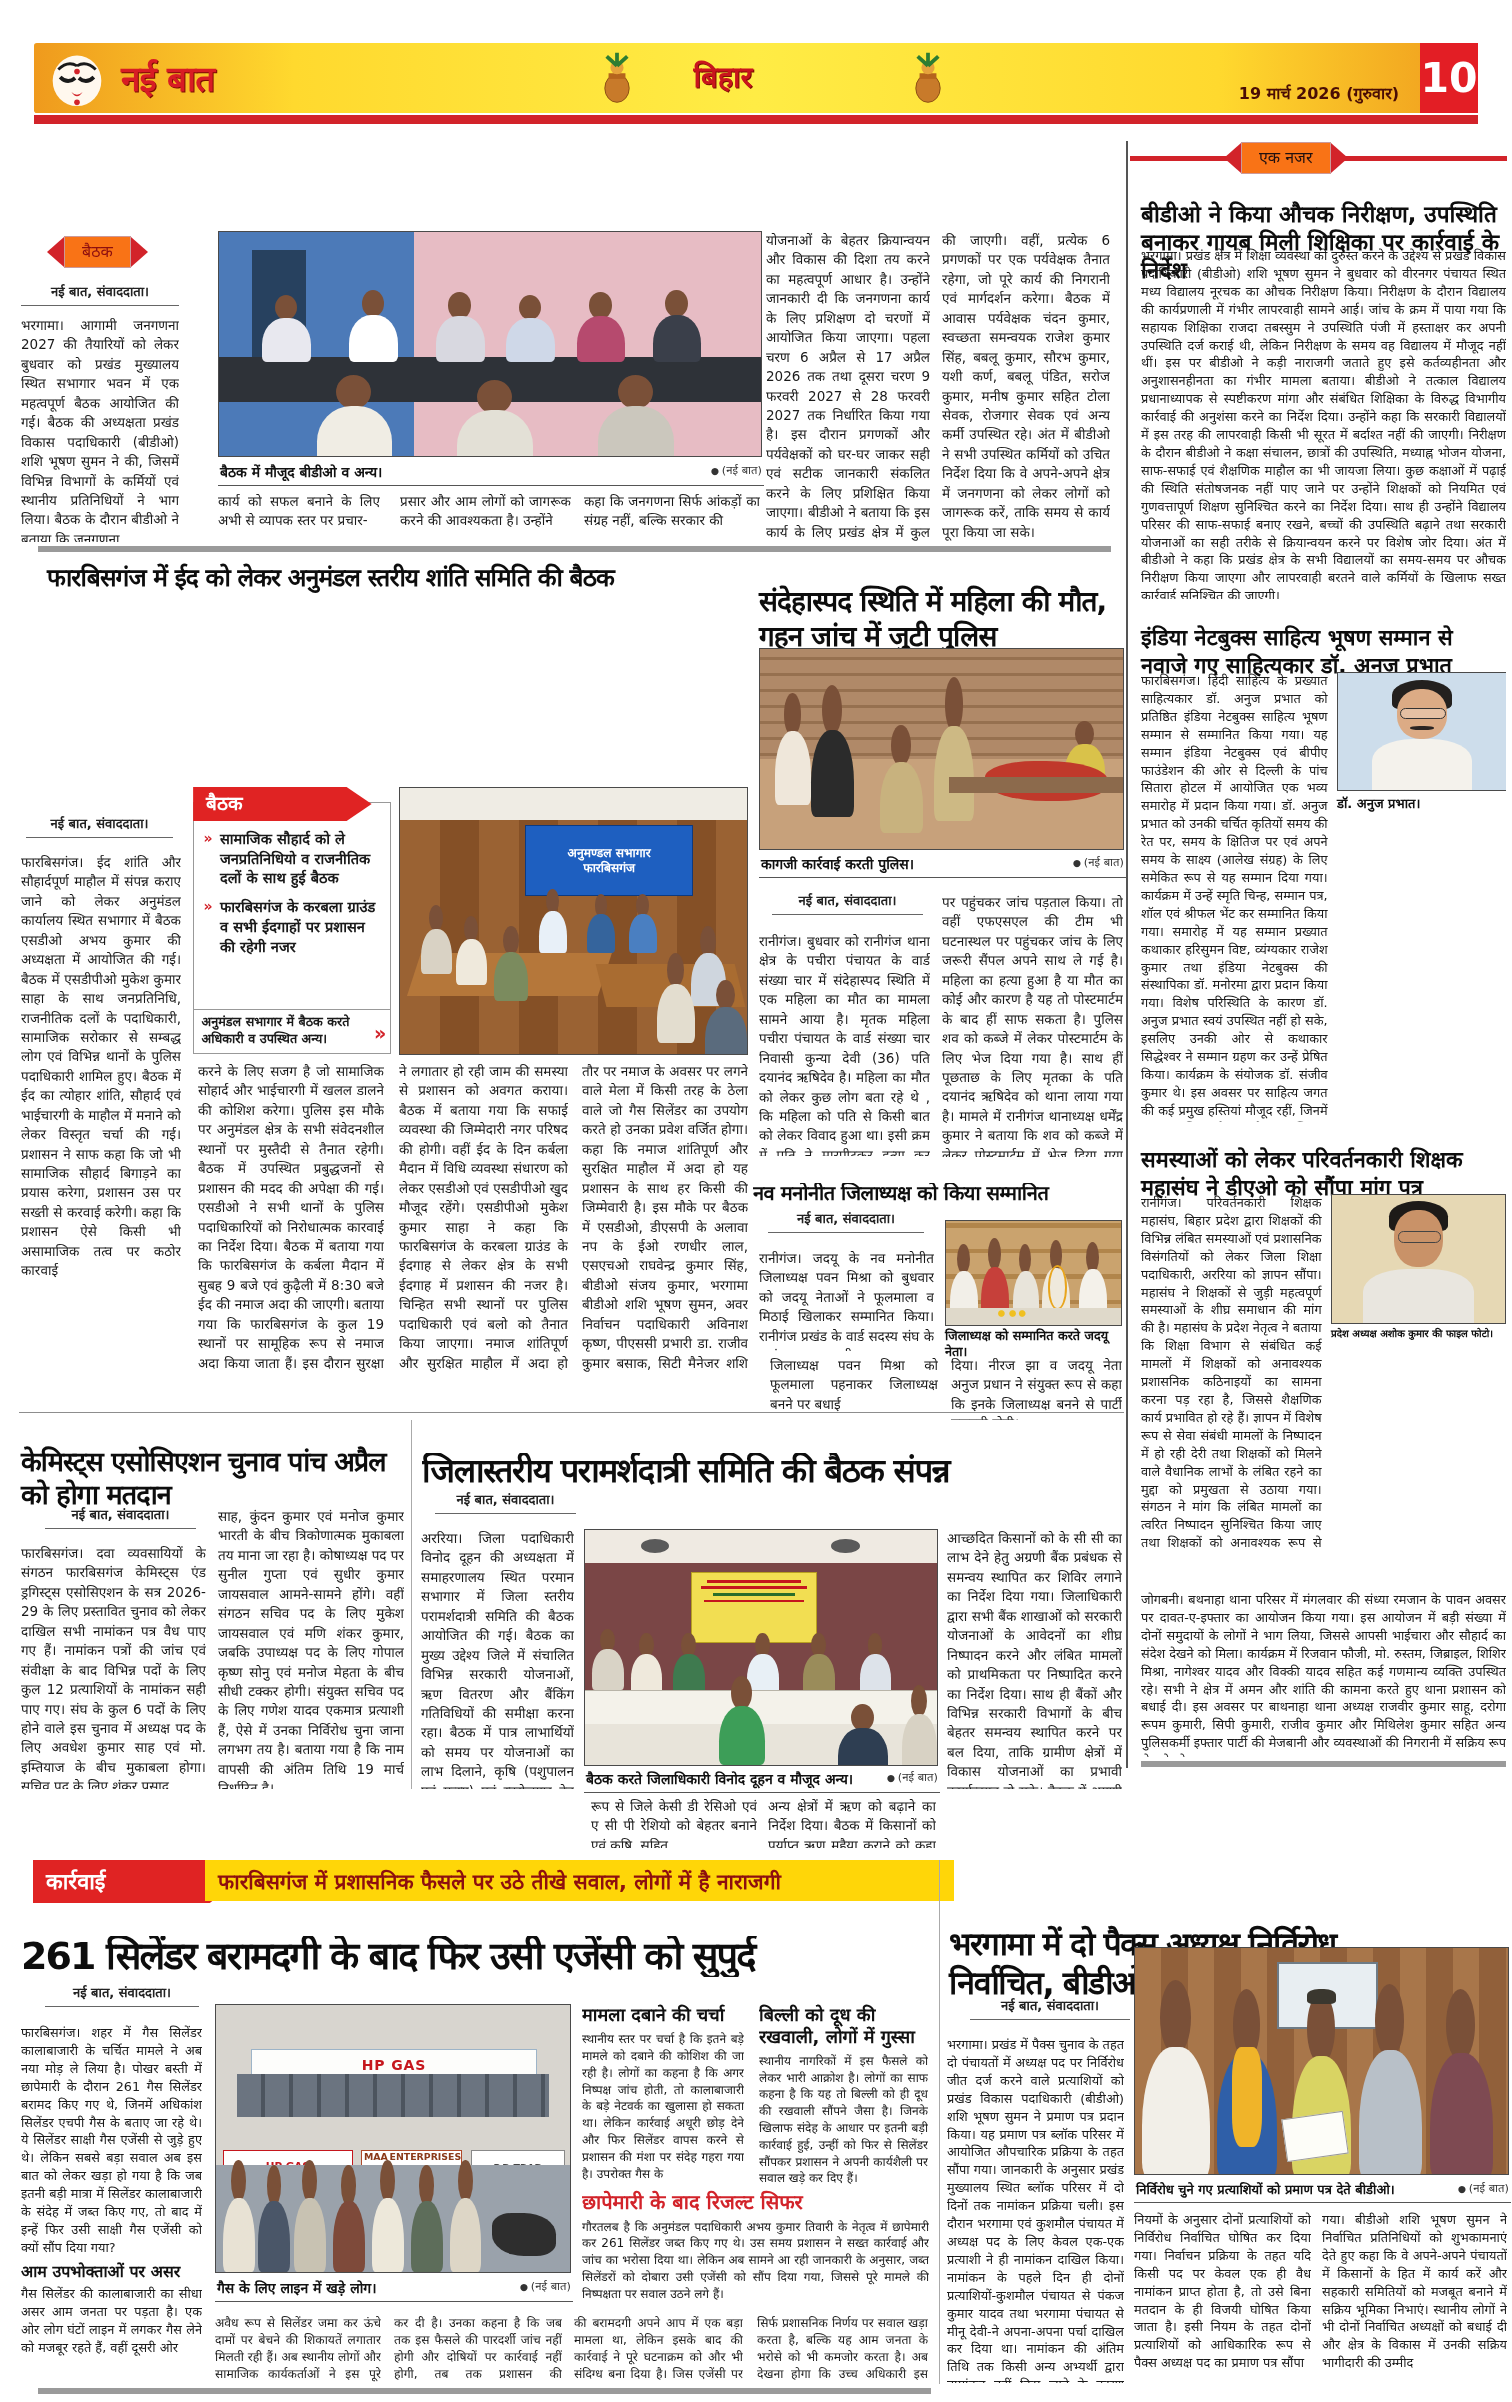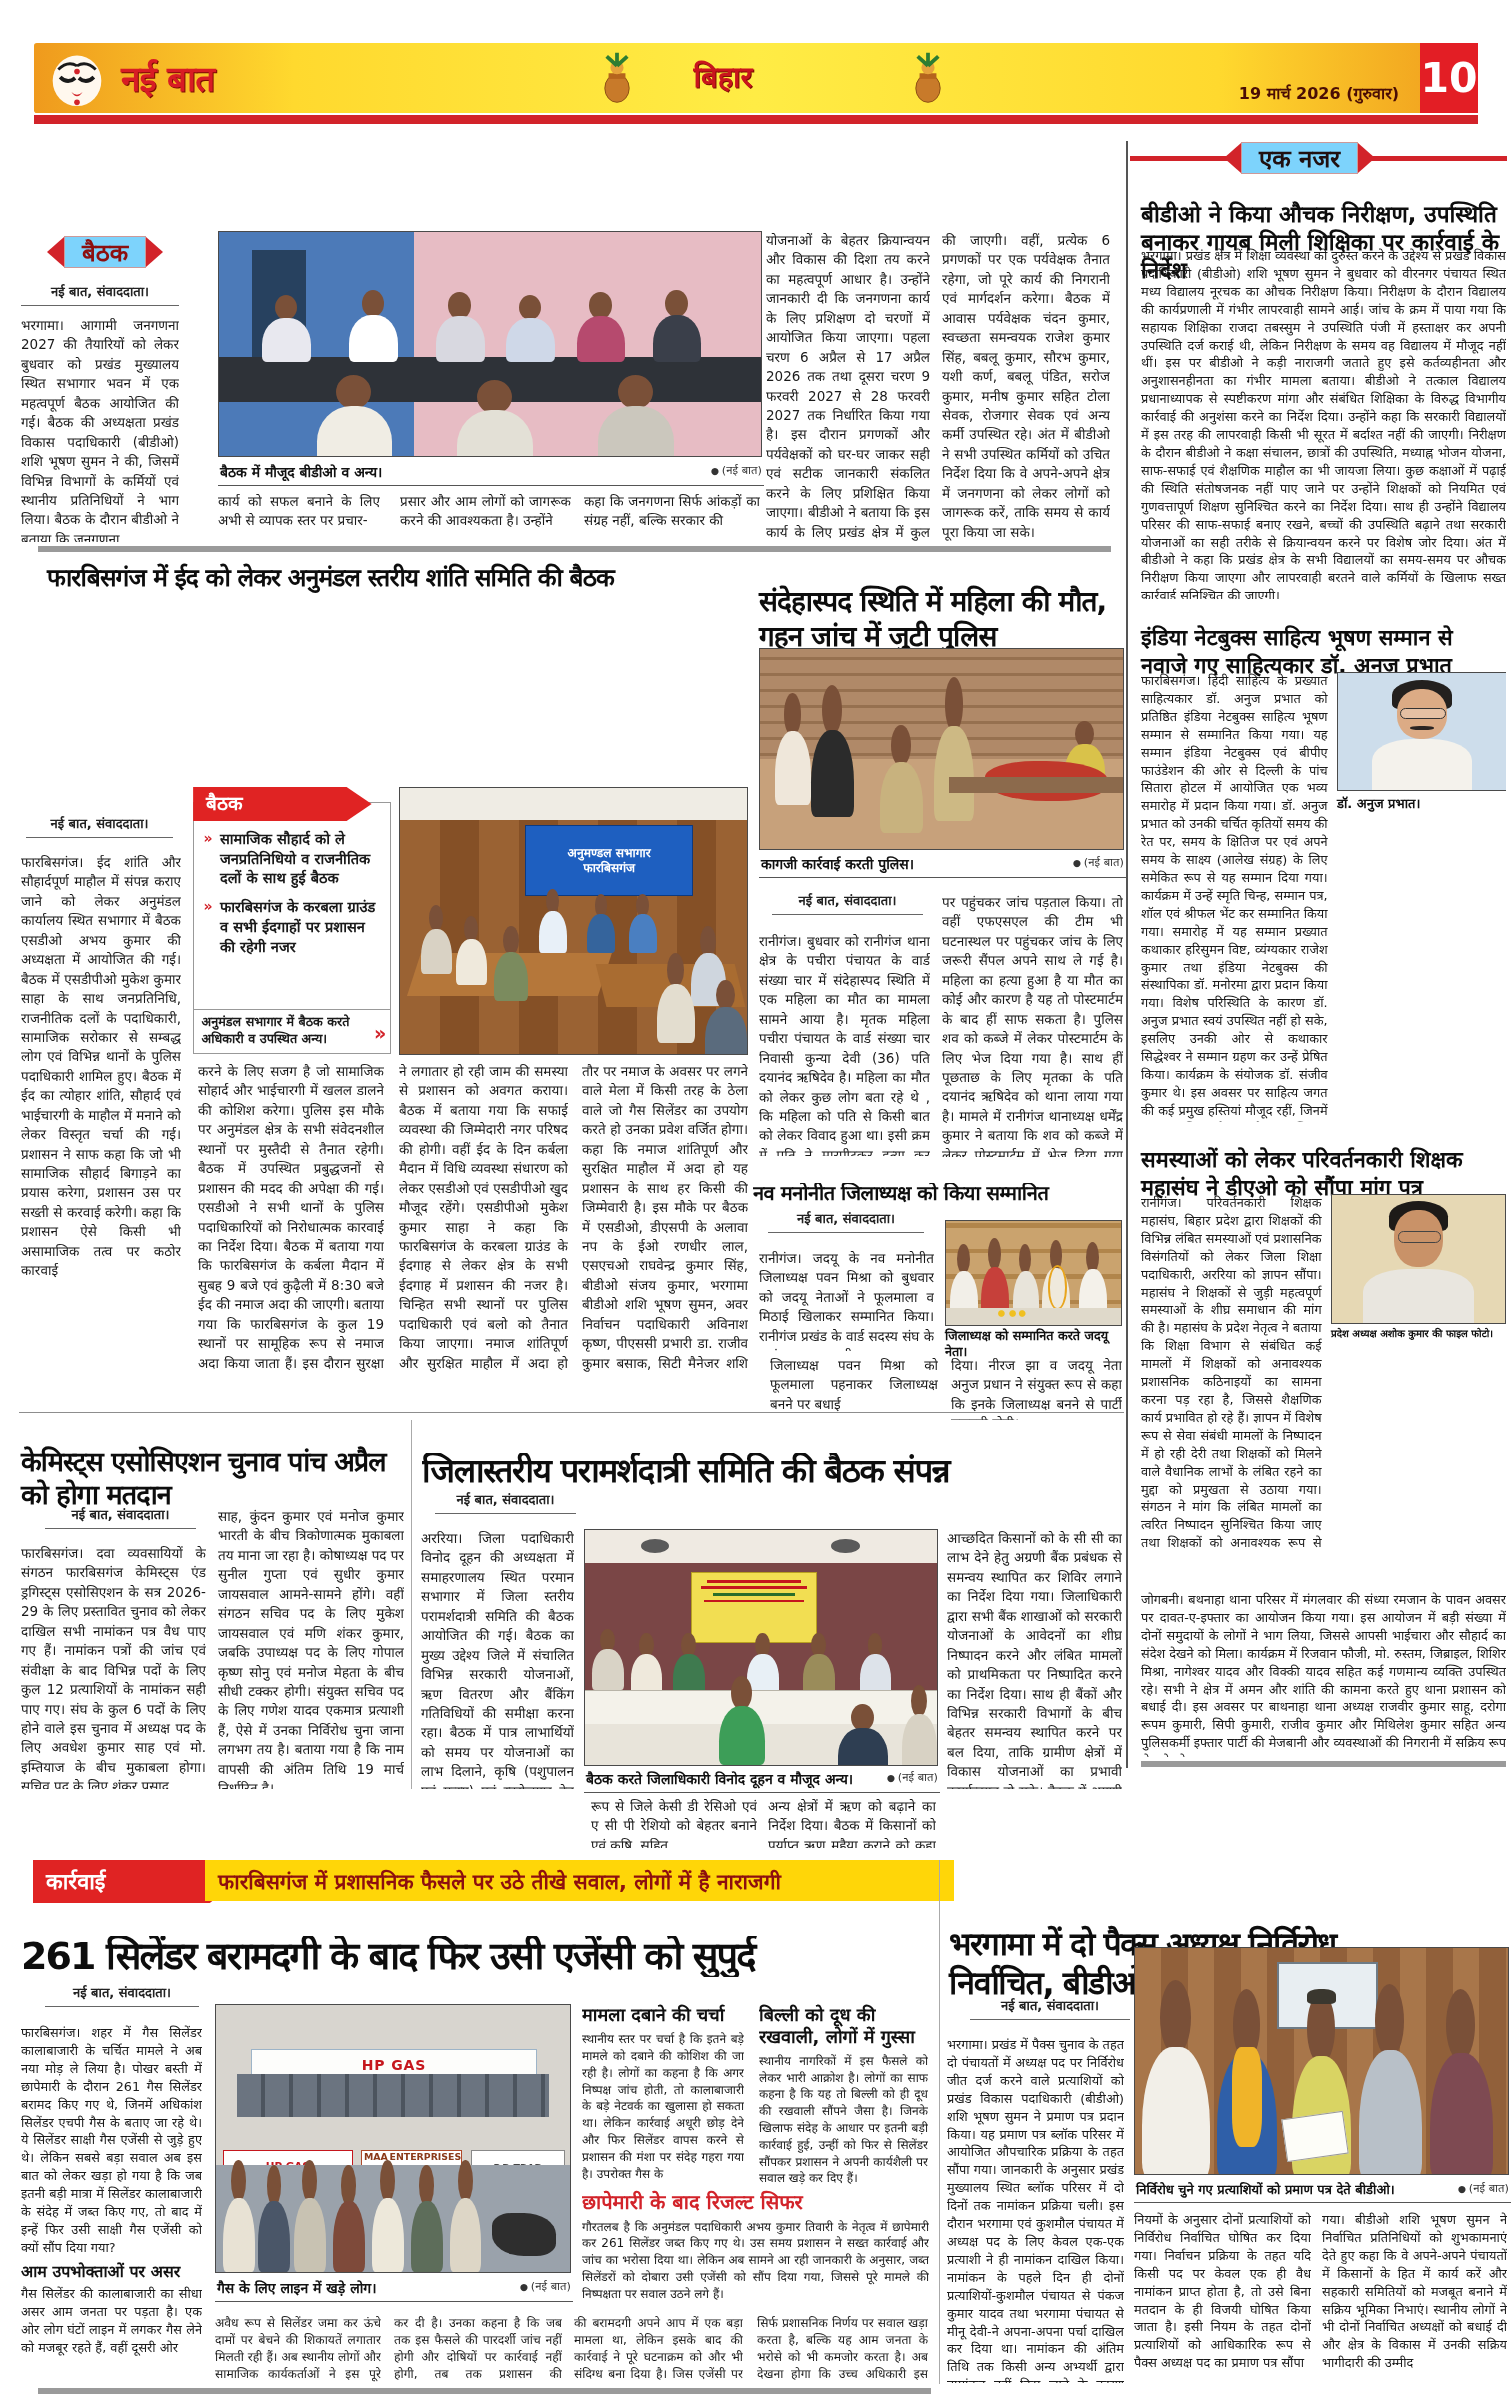--- a/index.html
+++ b/index.html
@@ -34,21 +34,21 @@
   .credit{font-size:11.3px;color:#333;white-space:nowrap;}
   .credit .dot::before{content:"● ";font-size:9.4px;}
   .grayrule{background:#9a9a9a;}
   .thinline{background:#8d8d8d;}
 
   
   .badge-y{display:flex;align-items:center;height:30px;}
   .badge-y .tri{width:0;height:0;border-top:15px solid transparent;border-bottom:15px solid transparent;}
   .badge-y .tri.l{border-right:17px solid #d2232a;}
   .badge-y .tri.r{border-left:17px solid #d2232a;}
-  .badge-y .mid{background:#7dd3fc;color:#8d0f0f;font-size:24px;font-weight:700;
+  .badge-y .mid{background:#f97316;color:#8d0f0f;font-size:16px;font-weight:400;
     padding:0.9px 17px 2.8px 17px;height:26px;display:flex;align-items:center;border:0.9px solid #c99;}
   .ribbon{background:#e02323;color:#fff;font-weight:900;display:flex;align-items:center;
     padding:0 24.5px 1.9px 13px;clip-path:polygon(0 0,86% 0,100% 50%,86% 100%,0 100%);}
   .kickbar{background:#ffd608;color:#8d0f0f;font-weight:900;display:flex;align-items:center;
     padding:0 13px;}
 
   
   .photo{position:absolute;border:0.9px solid #4a4a4a;overflow:hidden;background:#d8d5cf;}
   .p{position:absolute;}
   .p::before{content:"";position:absolute;left:26%;top:0;width:46%;height:38%;

